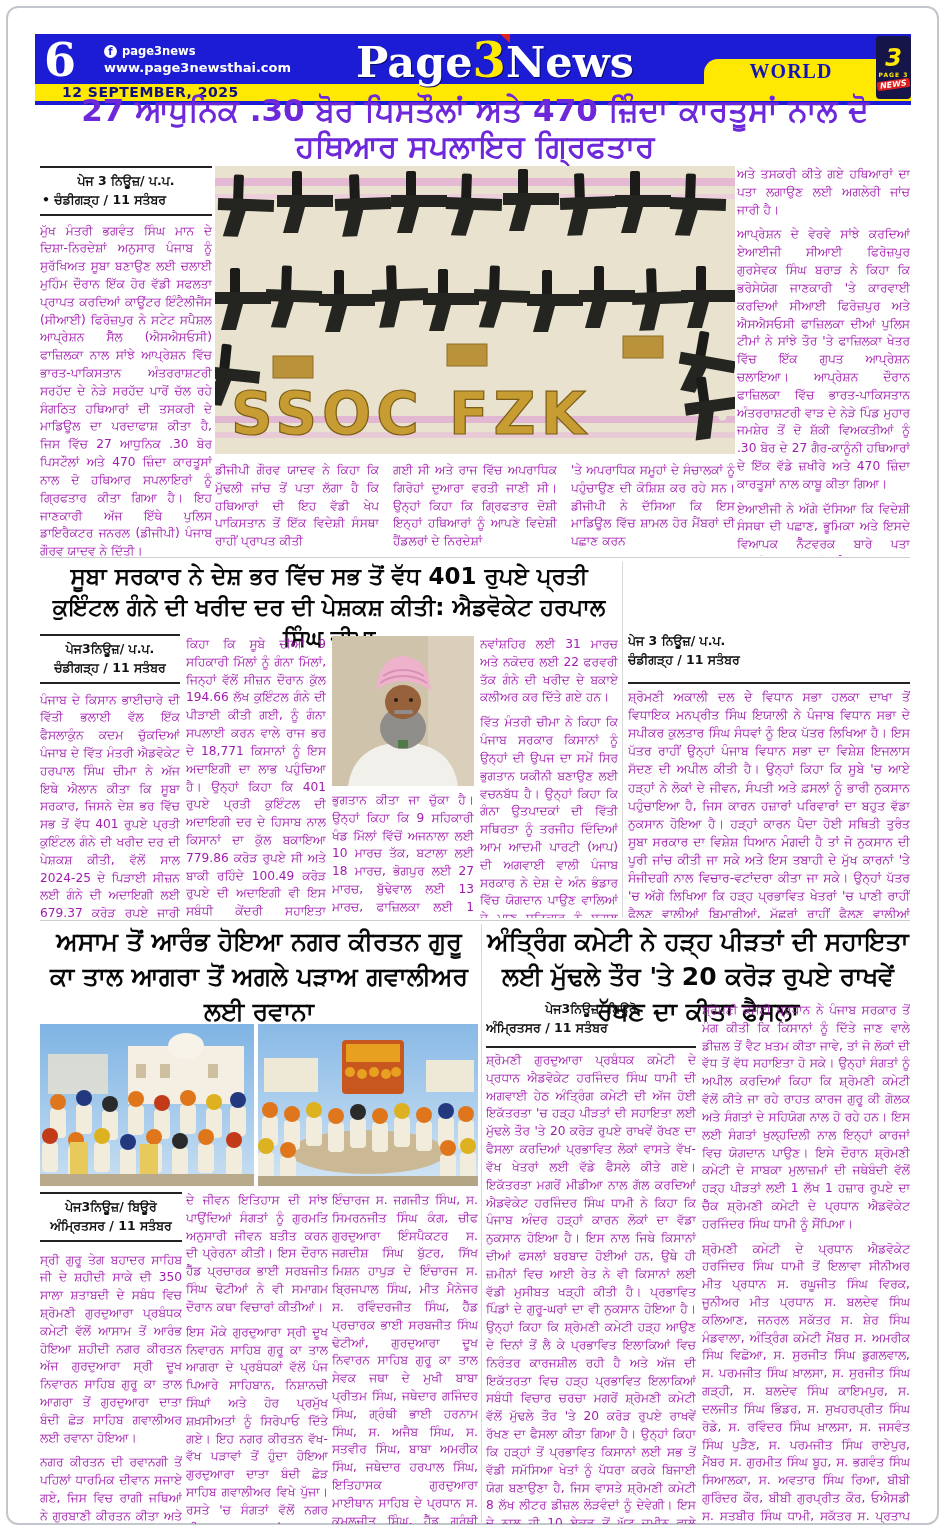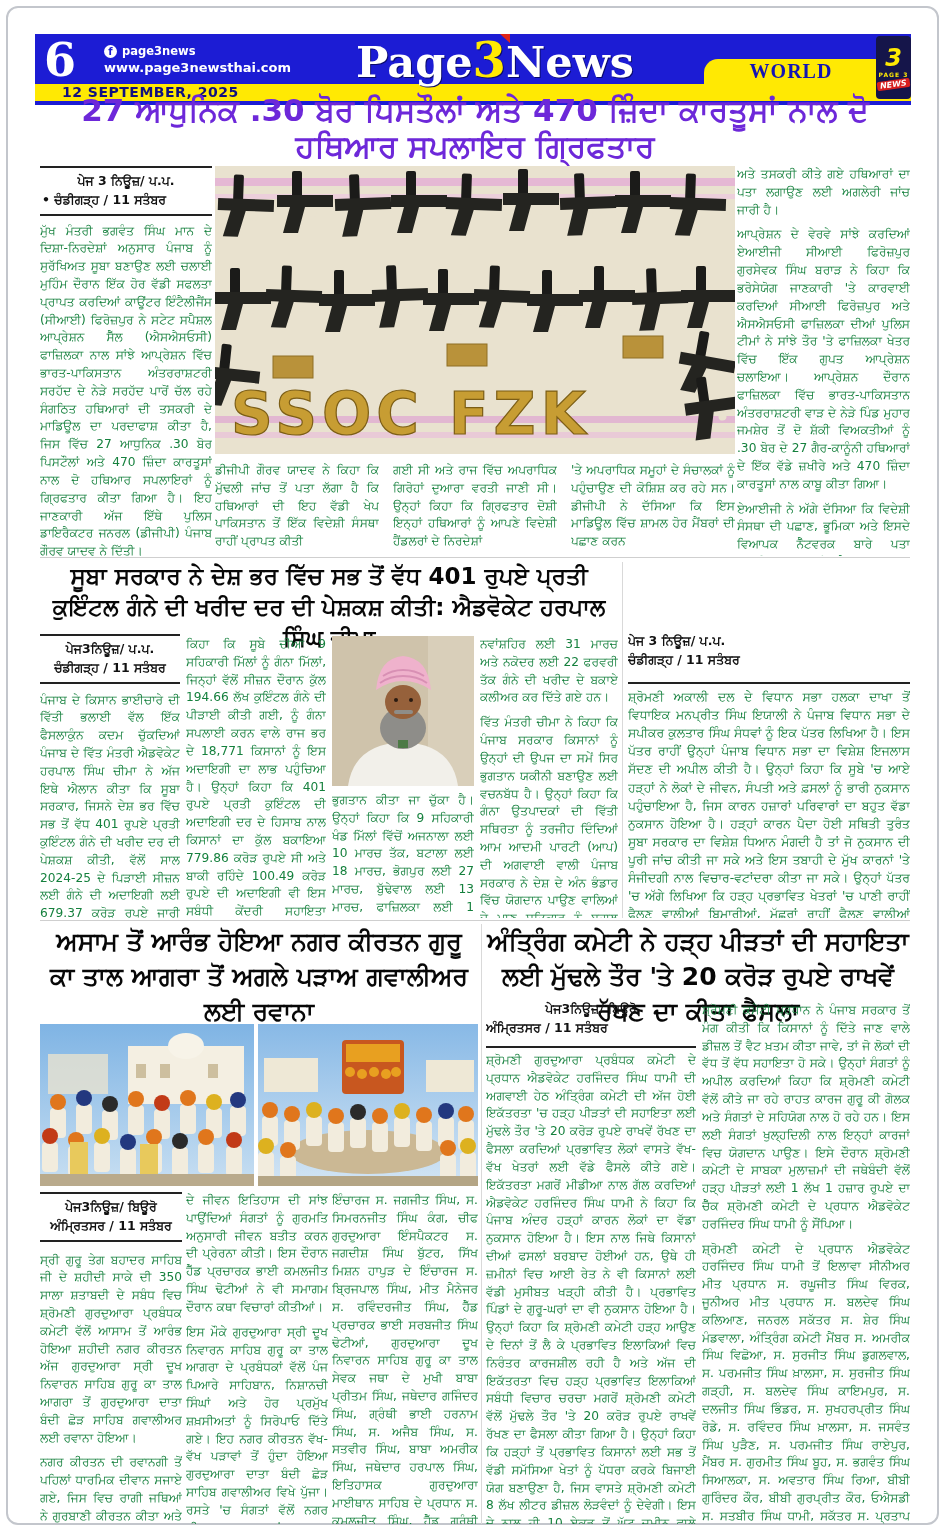--- a/index.html
+++ b/index.html
@@ -35,21 +35,21 @@
         padding:0 3px;margin-top:2px;transform:rotate(-8deg);border-radius:2px;}
   .datetxt{position:absolute;left:62px;top:84px;color:#101080;font-size:14px;font-weight:bold;letter-spacing:.5px;}
 
   
   .h1{position:absolute;left:40px;top:93px;width:870px;text-align:center;font-weight:bold;
       font-size:31px;line-height:1.15;color:#6d28d9;}
   .hl{position:absolute;text-align:center;font-weight:bold;color:#070707;}
   .by{font-weight:bold;font-size:12.5px;color:#111;text-align:center;line-height:1.5;}
   .byln{border-top:2px solid #222;border-bottom:2px solid #222;padding:4px 2px;}
   .col{position:absolute;overflow:hidden;}
-  .bp{margin:0 0 7px;text-align:justify;font-size:12.2px;line-height:1.46;color:#15803d;}
+  .bp{margin:0 0 7px;text-align:justify;font-size:12.2px;line-height:1.46;color:#a21caf;}
   .vrule{position:absolute;width:1px;background:#d9d9d9;}
   .hrule{position:absolute;height:1px;background:#cfcfcf;}
   svg text{font-family:"DejaVu Sans",sans-serif;}
   .photo{position:absolute;}
 </style>
 </head>
 <body>
 
 <div class="sheet">
   <div class="frame"></div>
@@ -295,21 +295,21 @@
   <div class="col" style="left:40px;top:1192px;width:142px;height:332px;">
     <div class="byln">
       <div class="by">ਪੇਜ3ਨਿਊਜ਼/ ਬਿਊਰੋ</div>
       <div class="by">ਅੰਮ੍ਰਿਤਸਰ  / 11  ਸਤੰਬਰ</div>
     </div>
     <div style="height:10px;"></div>
     <p class="bp">ਸ੍ਰੀ ਗੁਰੂ ਤੇਗ ਬਹਾਦਰ ਸਾਹਿਬ ਜੀ ਦੇ ਸ਼ਹੀਦੀ ਸਾਕੇ ਦੀ 350 ਸਾਲਾ ਸ਼ਤਾਬਦੀ ਦੇ ਸਬੰਧ ਵਿਚ ਸ਼੍ਰੋਮਣੀ ਗੁਰਦੁਆਰਾ ਪ੍ਰਬੰਧਕ ਕਮੇਟੀ ਵੱਲੋਂ ਆਸਾਮ ਤੋਂ ਆਰੰਭ ਹੋਇਆ ਸ਼ਹੀਦੀ ਨਗਰ ਕੀਰਤਨ ਅੱਜ ਗੁਰਦੁਆਰਾ ਸ੍ਰੀ ਦੂਖ ਨਿਵਾਰਨ ਸਾਹਿਬ ਗੁਰੂ ਕਾ ਤਾਲ ਆਗਰਾ ਤੋਂ ਗੁਰਦੁਆਰਾ ਦਾਤਾ ਬੰਦੀ ਛੋੜ ਸਾਹਿਬ ਗਵਾਲੀਅਰ ਲਈ ਰਵਾਨਾ ਹੋਇਆ।</p>
     <p class="bp">ਨਗਰ ਕੀਰਤਨ ਦੀ ਰਵਾਨਗੀ ਤੋਂ ਪਹਿਲਾਂ ਧਾਰਮਿਕ ਦੀਵਾਨ ਸਜਾਏ ਗਏ, ਜਿਸ ਵਿਚ ਰਾਗੀ ਜਥਿਆਂ ਨੇ ਗੁਰਬਾਣੀ ਕੀਰਤਨ ਕੀਤਾ ਅਤੇ ਸੱਚਖੰਡ ਸ੍ਰੀ ਹਰਿਮੰਦਰ ਸਾਹਿਬ ਦੇ ਗ੍ਰੰਥੀ ਸਿੰਘ ਸਾਹਿਬ ਗਿਆਨੀ ਕੇਵਲ ਸਿੰਘ ਨੇ ਗੁਰਮਤਿ ਵਿਚਾਰਾਂ ਕੀਤੀਆਂ। ਉਨ੍ਹਾਂ ਨੌਵੇਂ ਪਾਤਸ਼ਾਹ ਜੀ</p>
   </div>
   <div class="col" style="left:186px;top:1192px;width:142px;height:332px;">
-    <p class="bp">ਦੇ ਜੀਵਨ ਇਤਿਹਾਸ ਦੀ ਸਾਂਝ ਪਾਉਂਦਿਆਂ ਸੰਗਤਾਂ ਨੂੰ ਗੁਰਮਤਿ ਅਨੁਸਾਰੀ ਜੀਵਨ ਬਤੀਤ ਕਰਨ ਦੀ ਪ੍ਰੇਰਨਾ ਕੀਤੀ। ਇਸ ਦੌਰਾਨ ਹੈੱਡ ਪ੍ਰਚਾਰਕ ਭਾਈ ਕਮਲਜੀਤ ਸਿੰਘ ਢੋਟੀਆਂ ਨੇ ਵੀ ਸਮਾਗਮ ਦੌਰਾਨ ਕਥਾ ਵਿਚਾਰਾਂ ਕੀਤੀਆਂ।</p>
+    <p class="bp">ਦੇ ਜੀਵਨ ਇਤਿਹਾਸ ਦੀ ਸਾਂਝ ਪਾਉਂਦਿਆਂ ਸੰਗਤਾਂ ਨੂੰ ਗੁਰਮਤਿ ਅਨੁਸਾਰੀ ਜੀਵਨ ਬਤੀਤ ਕਰਨ ਦੀ ਪ੍ਰੇਰਨਾ ਕੀਤੀ। ਇਸ ਦੌਰਾਨ ਹੈੱਡ ਪ੍ਰਚਾਰਕ ਭਾਈ ਸਰਬਜੀਤ ਸਿੰਘ ਢੋਟੀਆਂ ਨੇ ਵੀ ਸਮਾਗਮ ਦੌਰਾਨ ਕਥਾ ਵਿਚਾਰਾਂ ਕੀਤੀਆਂ।</p>
     <p class="bp">ਇਸ ਮੌਕੇ ਗੁਰਦੁਆਰਾ ਸ੍ਰੀ ਦੂਖ ਨਿਵਾਰਨ ਸਾਹਿਬ ਗੁਰੂ ਕਾ ਤਾਲ ਆਗਰਾ ਦੇ ਪ੍ਰਬੰਧਕਾਂ ਵੱਲੋਂ ਪੰਜ ਪਿਆਰੇ ਸਾਹਿਬਾਨ, ਨਿਸ਼ਾਨਚੀ ਸਿੰਘਾਂ ਅਤੇ ਹੋਰ ਪ੍ਰਮੁੱਖ ਸ਼ਖ਼ਸੀਅਤਾਂ ਨੂੰ ਸਿਰੋਪਾਓ ਦਿੱਤੇ ਗਏ। ਇਹ ਨਗਰ ਕੀਰਤਨ ਵੱਖ-ਵੱਖ ਪੜਾਵਾਂ ਤੋਂ ਹੁੰਦਾ ਹੋਇਆ ਗੁਰਦੁਆਰਾ ਦਾਤਾ ਬੰਦੀ ਛੋੜ ਸਾਹਿਬ ਗਵਾਲੀਅਰ ਵਿਖੇ ਪੁੱਜਾ। ਰਸਤੇ 'ਚ ਸੰਗਤਾਂ ਵੱਲੋਂ ਨਗਰ ਕੀਰਤਨ ਦਾ ਭਰਵਾਂ ਸਵਾਗਤ ਕੀਤਾ ਗਿਆ।</p>
 
   </div>
   <div class="col" style="left:332px;top:1192px;width:146px;height:332px;">
     <p class="bp">ਇੰਚਾਰਜ ਸ. ਜਗਜੀਤ ਸਿੰਘ, ਸ. ਸਿਮਰਨਜੀਤ ਸਿੰਘ ਕੰਗ, ਚੀਫ ਗੁਰਦੁਆਰਾ ਇੰਸਪੈਕਟਰ ਸ. ਜਗਦੀਸ਼ ਸਿੰਘ ਬੁੱਟਰ, ਸਿੱਖ ਮਿਸ਼ਨ ਹਾਪੁੜ ਦੇ ਇੰਚਾਰਜ ਸ. ਬ੍ਰਿਜਪਾਲ ਸਿੰਘ, ਮੀਤ ਮੈਨੇਜਰ ਸ. ਰਵਿੰਦਰਜੀਤ ਸਿੰਘ, ਹੈੱਡ ਪ੍ਰਚਾਰਕ ਭਾਈ ਸਰਬਜੀਤ ਸਿੰਘ ਢੋਟੀਆਂ, ਗੁਰਦੁਆਰਾ ਦੂਖ ਨਿਵਾਰਨ ਸਾਹਿਬ ਗੁਰੂ ਕਾ ਤਾਲ ਸੇਵਕ ਜਥਾ ਦੇ ਮੁਖੀ ਬਾਬਾ ਪ੍ਰੀਤਮ ਸਿੰਘ, ਜਥੇਦਾਰ ਗਜਿੰਦਰ ਸਿੰਘ, ਗ੍ਰੰਥੀ ਭਾਈ ਹਰਨਾਮ ਸਿੰਘ, ਸ. ਅਜੈਬ ਸਿੰਘ, ਸ. ਸਤਵੀਰ ਸਿੰਘ, ਬਾਬਾ ਅਮਰੀਕ ਸਿੰਘ, ਜਥੇਦਾਰ ਹਰਪਾਲ ਸਿੰਘ, ਇਤਿਹਾਸਕ ਗੁਰਦੁਆਰਾ ਮਾਈਥਾਨ ਸਾਹਿਬ ਦੇ ਪ੍ਰਧਾਨ ਸ. ਕਮਲਜੀਤ ਸਿੰਘ, ਹੈੱਡ ਗ੍ਰੰਥੀ ਭਾਈ ਕੁਲਵਿੰਦਰ ਸਿੰਘ, ਸ. ਦਲਜੀਤ ਸਿੰਘ ਸੇਤੀਆ, ਸ. ਗੁਰਮੀਤ ਸਿੰਘ, ਸ. ਪਰਮਜੀਤ ਸਿੰਘ, ਸ. ਪ੍ਰਮਿੰਦਰ ਸਿੰਘ ਗਰੋਵਰ, ਸ. ਜਸਪਾਲ ਸਿੰਘ ਬੰਟੀ ਤੋਂ ਵੱਡੀ ਗਿਣਤੀ ਸੰਗਤਾਂ ਹਾਜ਼ਰ ਸਨ।</p>
   </div>
 
   <div class="hl" style="left:486px;top:924px;width:424px;font-size:25px;line-height:1.4;">ਅੰਤ੍ਰਿੰਗ ਕਮੇਟੀ ਨੇ ਹੜ੍ਹ ਪੀੜਤਾਂ ਦੀ ਸਹਾਇਤਾ ਲਈ ਮੁੱਢਲੇ ਤੌਰ 'ਤੇ 20 ਕਰੋੜ ਰੁਪਏ ਰਾਖਵੇਂ ਰੱਖਣ ਦਾ ਕੀਤਾ ਫੈਸਲਾ</div>
   <div class="col" style="left:486px;top:1000px;width:210px;height:46px;">
     <div class="by">ਪੇਜ3ਨਿਊਜ਼/ ਬਿਊਰੋ</div>

